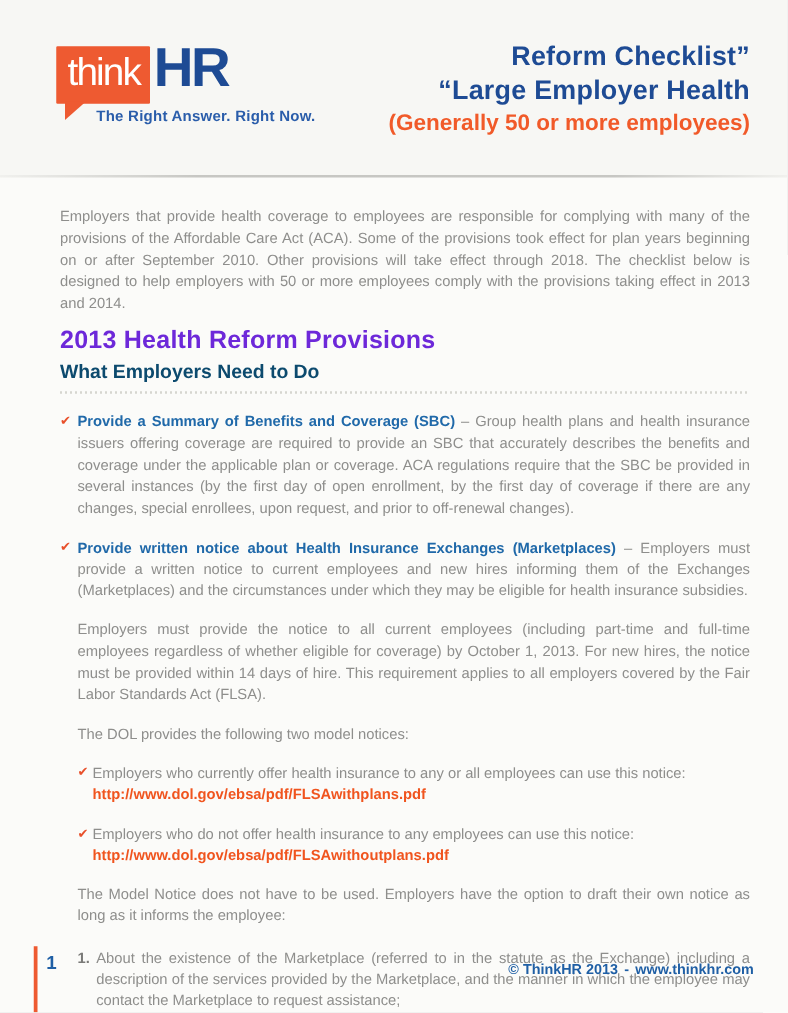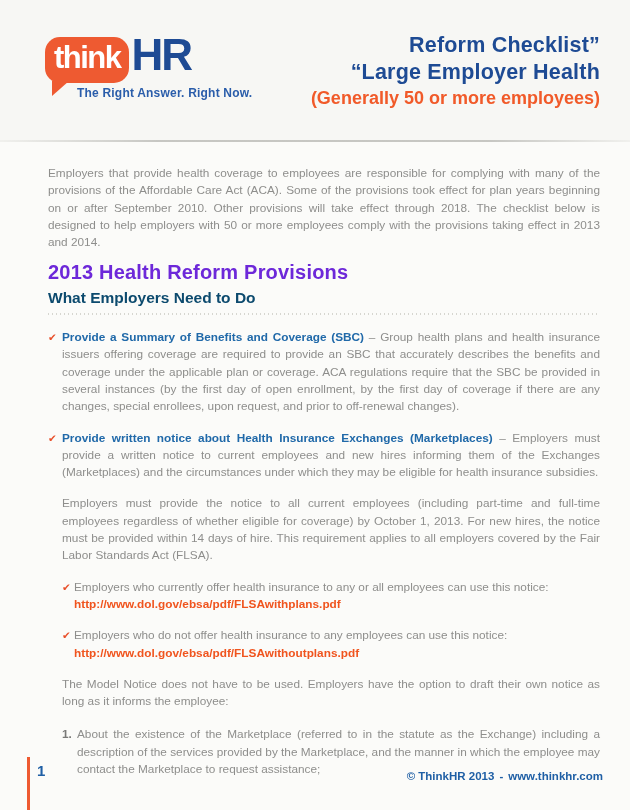--- a/index.html
+++ b/index.html
@@ -31,24 +31,24 @@
       rgba(120,120,115,0.05) 0%,
       rgba(120,120,115,0.38) 25%,
       rgba(120,120,115,0.38) 78%,
       rgba(120,120,115,0.05) 100%);
   }
   .logo { position: relative; }
   .logo-row { display: flex; align-items: flex-start; }
   .bubble {
     position: relative;
     background: #ee5a31;
-    border-radius: 15px;
+    border-radius: 1px;
     padding: 1px 8px 5px 9px;
     color: #ffffff;
-    font-weight: bold;
+    font-weight: normal;
     font-size: 31px;
     letter-spacing: -1.5px;
     line-height: 40px;
     margin-top: 7px;
   }
   .bubble::after {
     content: "";
     position: absolute;
     left: 7px;
     bottom: -13px;
@@ -206,20 +206,21 @@
       <span class="check-text justified"><span class="lead">Provide a Summary of Benefits and Coverage (SBC)</span><span> – </span><span>Group health plans and health insurance issuers offering coverage are required to provide an SBC that accurately describes the benefits and coverage under the applicable plan or coverage. ACA regulations require that the SBC be provided in several instances (by the first day of open enrollment, by the first day of coverage if there are any changes, special enrollees, upon request, and prior to off-renewal changes).</span></span>
     </div>
 
     <div class="check-item">
       <span class="check">✔</span>
       <span class="check-text justified"><span class="lead">Provide written notice about Health Insurance Exchanges (Marketplaces)</span><span> – </span><span>Employers must provide a written notice to current employees and new hires informing them of the Exchanges (Marketplaces) and the circumstances under which they may be eligible for health insurance subsidies.</span></span>
     </div>
 
     <p class="para justified indented">Employers must provide the notice to all current employees (including part-time and full-time employees regardless of whether eligible for coverage) by October 1, 2013.  For new hires, the notice must be provided within 14 days of hire.  This requirement applies to all employers covered by the Fair Labor Standards Act (FLSA).</p>
 
+    <p class="para indented">The DOL provides the following two model notices:</p>
 
     <div class="link-item">
       <span class="check">✔</span>
       <span class="check-text justified"><span>Employers who currently offer health insurance to any or all employees can use this notice:</span><a class="url" href="#">http://www.dol.gov/ebsa/pdf/FLSAwithplans.pdf</a></span>
     </div>
 
     <div class="link-item">
       <span class="check">✔</span>
       <span class="check-text justified"><span>Employers who do not offer health insurance to any employees can use this notice:</span><a class="url" href="#">http://www.dol.gov/ebsa/pdf/FLSAwithoutplans.pdf</a></span>
     </div>

